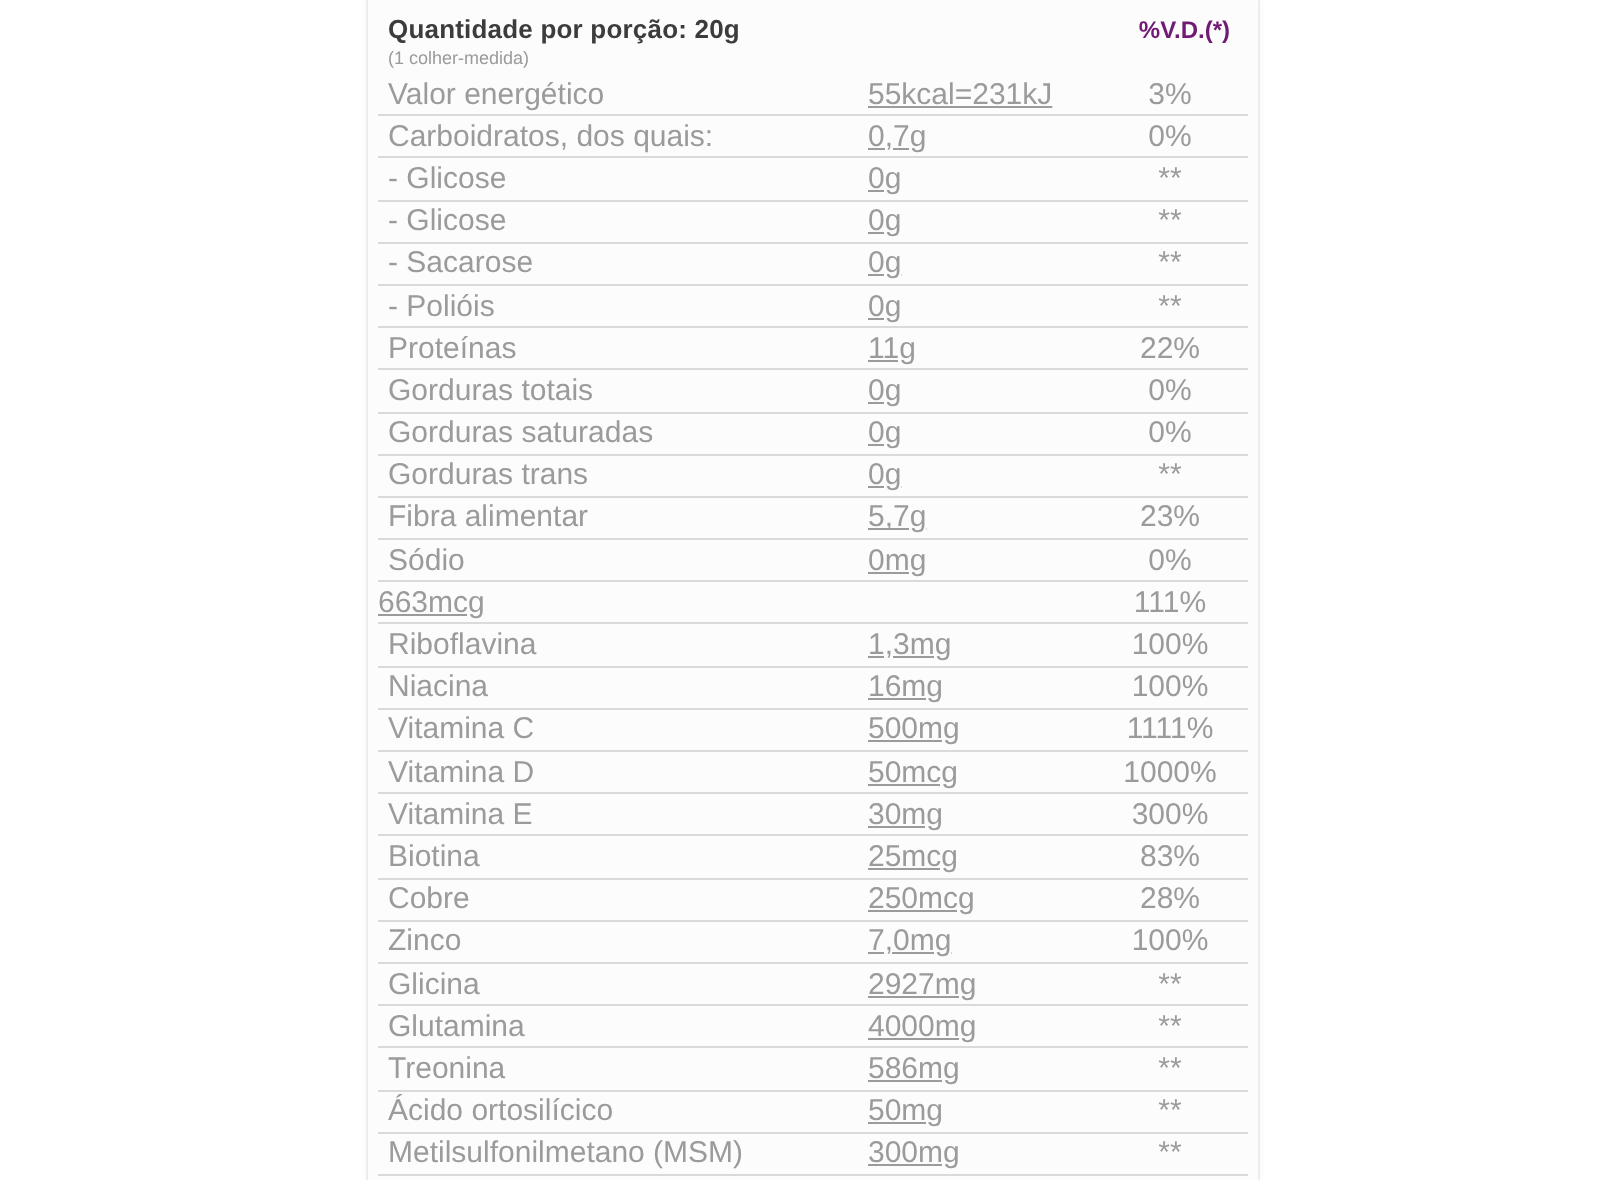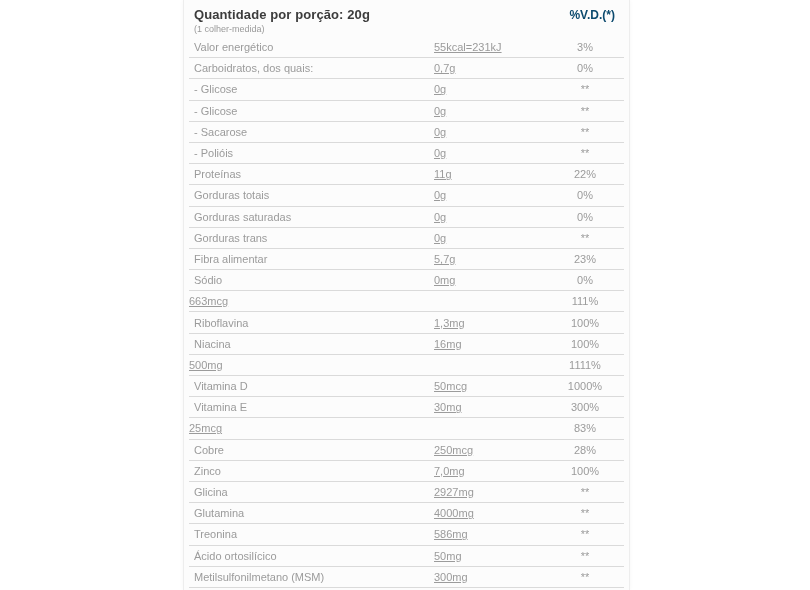--- a/index.html
+++ b/index.html
@@ -41,32 +41,32 @@
     letter-spacing: 0.1px;
   }
   .subtitle {
     font-size: 9px;
     color: #9a9a9a;
     margin-top: 2px;
   }
   .dv-label {
     font-size: 12px;
     font-weight: bold;
-    color: #0c4a6e;
+    color: #701a75;
     margin-top: 1px;
   }
   .rows {
     margin: 0 5px;
   }
   .row {
     display: flex;
     align-items: center;
     height: 21.2px;
     border-bottom: 1px solid #dadada;
-    font-size: 11px;
+    font-size: 15px;
     color: #9b9b9b;
     box-sizing: border-box;
   }
   .cell { white-space: nowrap; overflow: hidden; }
   .cell.name {
     width: 245px;
     padding-left: 5px;
     box-sizing: border-box;
   }
   .cell.amount {
@@ -174,37 +174,39 @@
     <div class="cell dv">100%</div>
   </div>
 
   <div class="row">
     <div class="cell name">Niacina</div>
     <div class="cell amount">16mg</div>
     <div class="cell dv">100%</div>
   </div>
 
   <div class="row">
+    <div class="cell name">Vitamina C</div>
     <div class="cell amount">500mg</div>
     <div class="cell dv">1111%</div>
   </div>
 
   <div class="row">
     <div class="cell name">Vitamina D</div>
     <div class="cell amount">50mcg</div>
     <div class="cell dv">1000%</div>
   </div>
 
   <div class="row">
     <div class="cell name">Vitamina E</div>
     <div class="cell amount">30mg</div>
     <div class="cell dv">300%</div>
   </div>
 
   <div class="row">
+    <div class="cell name">Biotina</div>
     <div class="cell amount">25mcg</div>
     <div class="cell dv">83%</div>
   </div>
 
   <div class="row">
     <div class="cell name">Cobre</div>
     <div class="cell amount">250mcg</div>
     <div class="cell dv">28%</div>
   </div>
 

